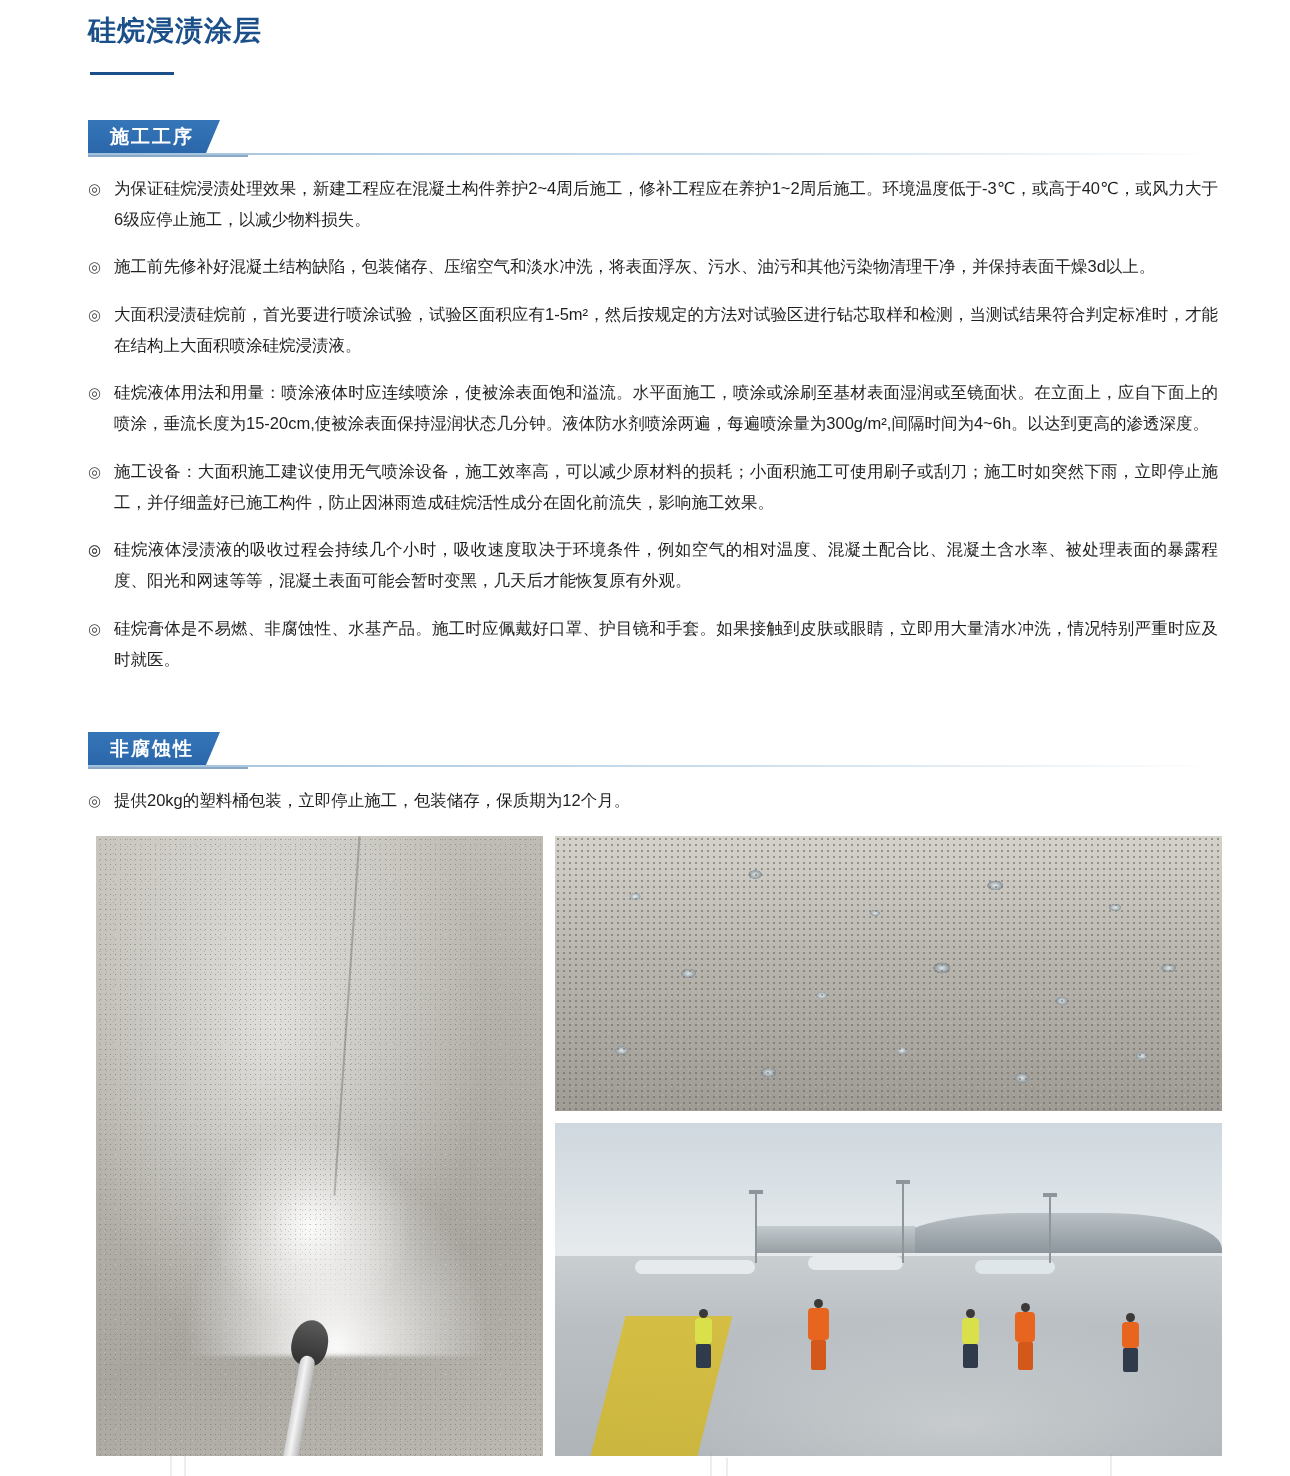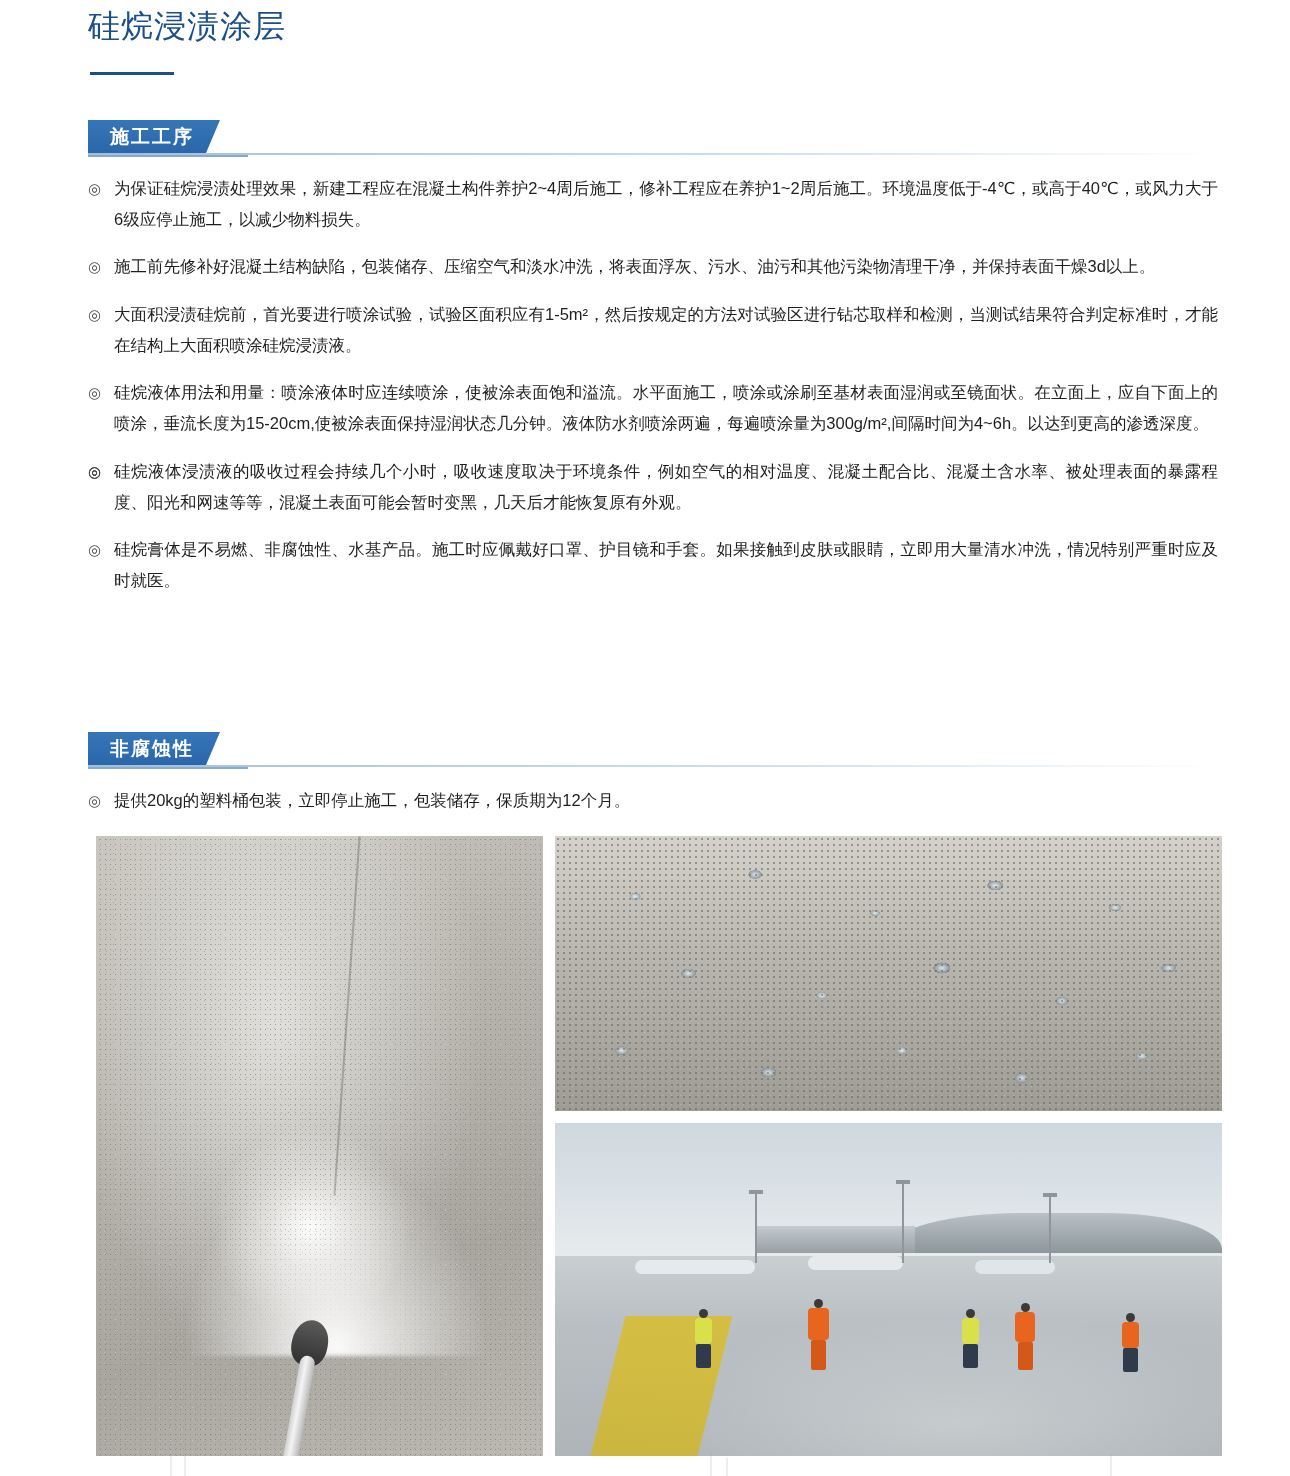--- a/index.html
+++ b/index.html
@@ -13,23 +13,23 @@
     position: relative;
     font-family: "Liberation Sans", "DejaVu Sans", sans-serif;
     color: #262626;
     overflow: hidden;
   }
 
   
   .page-title {
     position: absolute;
     left: 88px;
-    top: 5px;
-    font-size: 32px;
-    font-weight: 400;
+    top: 12px;
+    font-size: 28px;
+    font-weight: 700;
     color: #1a4f8a;
     letter-spacing: 1px;
   }
   .title-rule {
     position: absolute;
     left: 90px;
     top: 72px;
     width: 84px;
     height: 3px;
     background: #1a4f8a;
@@ -288,25 +288,25 @@
 <div class="page-title">硅烷浸渍涂层</div>
 <div class="title-rule"></div>
 
 <div class="section" id="section-0" style="top:120px;">
   <div class="sec-head">
     <span class="ribbon">施工工序</span>
     <span class="ribbon-tail"></span>
     <span class="sec-line"></span>
   </div>
   <div class="bullets">
-    <p class="bullet"><span class="dot">◎</span><span>为保证硅烷浸渍处理效果，新建工程应在混凝土构件养护2~4周后施工，修补工程应在养护1~2周后施工。环境温度低于-4℃，或高于40℃，或风力大于6级应停止施工，以减少物料损失。</span></p>
+    <p class="bullet"><span class="dot">◎</span><span>为保证硅烷浸渍处理效果，新建工程应在混凝土构件养护2~4周后施工，修补工程应在养护1~2周后施工。环境温度低于-3℃，或高于40℃，或风力大于6级应停止施工，以减少物料损失。</span></p>
     <p class="bullet"><span class="dot">◎</span><span>施工前先修补好混凝土结构缺陷，包装储存、压缩空气和淡水冲洗，将表面浮灰、污水、油污和其他污染物清理干净，并保持表面干燥3d以上。</span></p>
     <p class="bullet"><span class="dot">◎</span><span>大面积浸渍硅烷前，首光要进行喷涂试验，试验区面积应有1-5m²，然后按规定的方法对试验区进行钻芯取样和检测，当测试结果符合判定标准时，才能在结构上大面积喷涂硅烷浸渍液。</span></p>
     <p class="bullet"><span class="dot">◎</span><span>硅烷液体用法和用量：喷涂液体时应连续喷涂，使被涂表面饱和溢流。水平面施工，喷涂或涂刷至基材表面湿润或至镜面状。在立面上，应自下面上的喷涂，垂流长度为15-20cm,使被涂表面保持湿润状态几分钟。液体防水剂喷涂两遍，每遍喷涂量为300g/m²,间隔时间为4~6h。以达到更高的渗透深度。</span></p>
-    <p class="bullet"><span class="dot">◎</span></p>
+    <p class="bullet"><span class="dot">◎</span><span>施工设备：大面积施工建议使用无气喷涂设备，施工效率高，可以减少原材料的损耗；小面积施工可使用刷子或刮刀；施工时如突然下雨，立即停止施工，并仔细盖好已施工构件，防止因淋雨造成硅烷活性成分在固化前流失，影响施工效果。</span></p>
     <p class="bullet"><span class="dot">◎</span></p>
     <p class="bullet"><span class="dot">◎</span><span>硅烷液体浸渍液的吸收过程会持续几个小时，吸收速度取决于环境条件，例如空气的相对温度、混凝土配合比、混凝土含水率、被处理表面的暴露程度、阳光和网速等等，混凝土表面可能会暂时变黑，几天后才能恢复原有外观。</span></p>
     <p class="bullet"><span class="dot">◎</span><span>硅烷膏体是不易燃、非腐蚀性、水基产品。施工时应佩戴好口罩、护目镜和手套。如果接触到皮肤或眼睛，立即用大量清水冲洗，情况特别严重时应及时就医。</span></p>
   </div>
 </div>
 
 <div class="section" id="section-1" style="top:732px;">
   <div class="sec-head">
     <span class="ribbon">非腐蚀性</span>
     <span class="ribbon-tail"></span>

